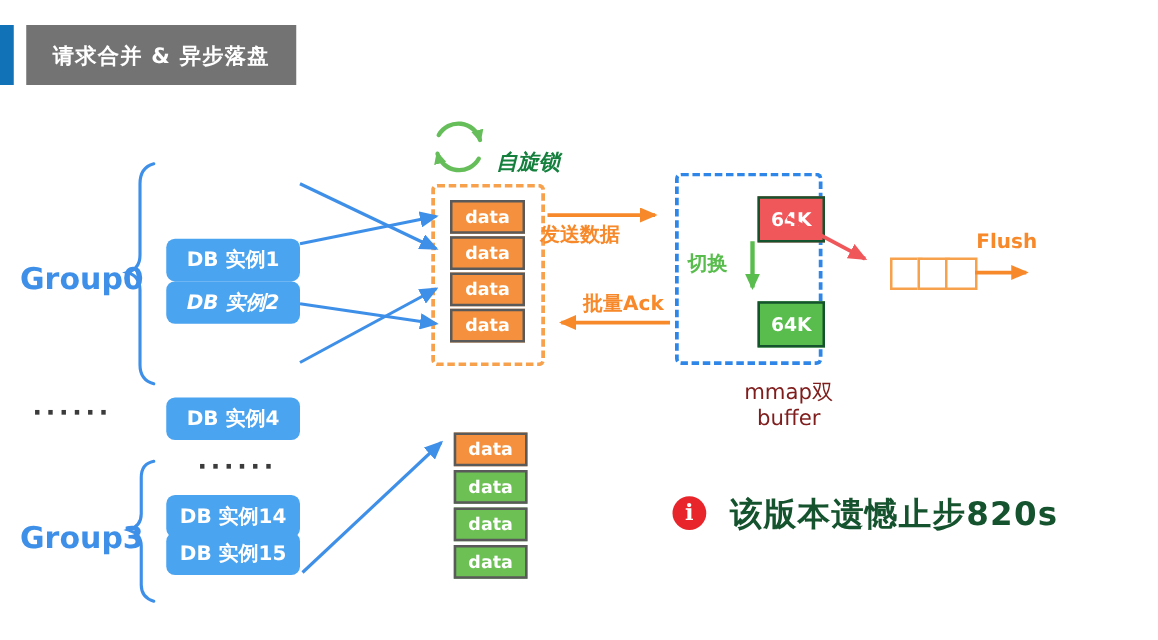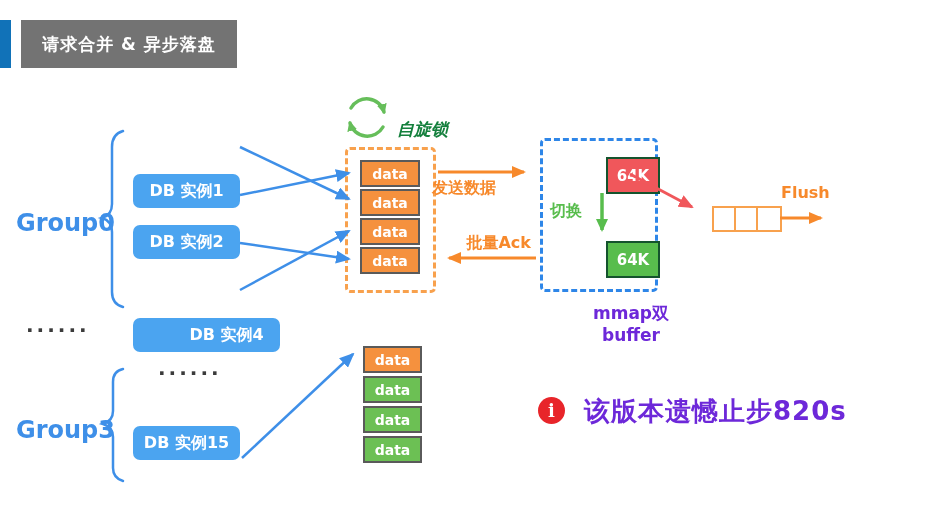--- a/index.html
+++ b/index.html
@@ -31,53 +31,54 @@
   .send{left:432px;top:146px;width:92px;text-align:left;margin-top:32px;}
   .ack{left:449px;top:233px;width:82px;text-align:right;}
   .flush{left:781px;top:183px;width:50px;text-align:left;}
   
   .mmapbox{left:540px;top:138px;width:112px;height:148px;border:3px dashed #2E86E8;border-radius:5px;}
   .k64{left:606px;width:50px;height:33px;border:2px solid #14532d;box-sizing:content-box;
     color:#fff;font-size:15px;font-weight:bold;display:flex;align-items:center;justify-content:center;}
   .k64.red{top:157px;background:#F0575B;}
   .k64.green{top:241px;background:#58BD4D;}
   .switchlbl{left:550px;top:201px;color:#58BD4D;font-size:16px;font-weight:bold;}
-  .mmaplbl{left:576px;top:302px;width:110px;color:#6d28d9;font-size:17px;font-weight:bold;text-align:center;}
+  .mmaplbl{left:576px;top:302px;width:110px;color:#7f1d1d;font-size:17px;font-weight:normal;text-align:center;}
   
   .qcell{top:206px;width:22px;height:22px;background:#fff;border:2px solid #F8A14D;box-sizing:content-box;}
   
   .disk{left:833px;top:196px;width:76px;height:40px;background:#C58FEE;border-radius:50%;
     color:#fff;font-size:17px;font-weight:bold;display:flex;align-items:center;justify-content:center;}
   
   .bcell{left:363px;width:59px;height:27px;border:2px solid #5a5a5a;box-sizing:border-box;
     color:#fff;font-size:14px;font-weight:bold;display:flex;align-items:center;justify-content:center;}
   .bcell.orange{background:#F5913E;}
   .bcell.green{background:#6CC054;}
   
   .noteicon{left:538px;top:397px;width:27px;height:27px;border-radius:50%;background:#E8252A;
     color:#fff;font-size:18px;font-weight:bold;display:flex;align-items:center;justify-content:center;
     font-family:"DejaVu Serif","Liberation Serif",serif;}
-  .notetext{left:584px;top:394px;color:#6d28d9;font-size:26px;font-weight:bold;letter-spacing:1px;}
+  .notetext{left:584px;top:394px;color:#14532d;font-size:26px;font-weight:bold;letter-spacing:1px;}
   
   .overlay{position:absolute;left:0;top:0;width:926px;height:512px;pointer-events:none;}
 </style>
 </head>
 <body>
 
 <div class="stage">
 
   <div class="abs strip"></div>
   <div class="abs banner">请求合并 &amp; 异步落盘</div>
 
   <div class="abs grouplbl g0">Group0</div>
   <div class="abs grouplbl g3">Group3</div>
 
-  <div class="abs db" style="top:174px;">DB 实例1</div>
-  <div class="abs db" style="top:225px;">DB 实例2</div>
-  <div class="abs db" style="top:318px;padding-left:40px;">DB 实例4</div>
+  <div class="abs db" style="top:191px;">DB 实例1</div>
+  <div class="abs db" style="top:225px;font-style:italic;">DB 实例2</div>
+  <div class="abs db" style="top:318px;">DB 实例4</div>
+  <div class="abs db" style="top:396px;">DB 实例14</div>
   <div class="abs db" style="top:426px;">DB 实例15</div>
 
   <div class="abs dots" style="left:26px;top:318px;">······</div>
   <div class="abs dots" style="left:158px;top:361px;">······</div>
 
   <div class="abs spinbox"></div>
   <div class="abs cell" style="top:160px;">data</div>
   <div class="abs cell" style="top:189px;">data</div>
   <div class="abs cell" style="top:218px;">data</div>
   <div class="abs cell" style="top:247px;">data</div>

